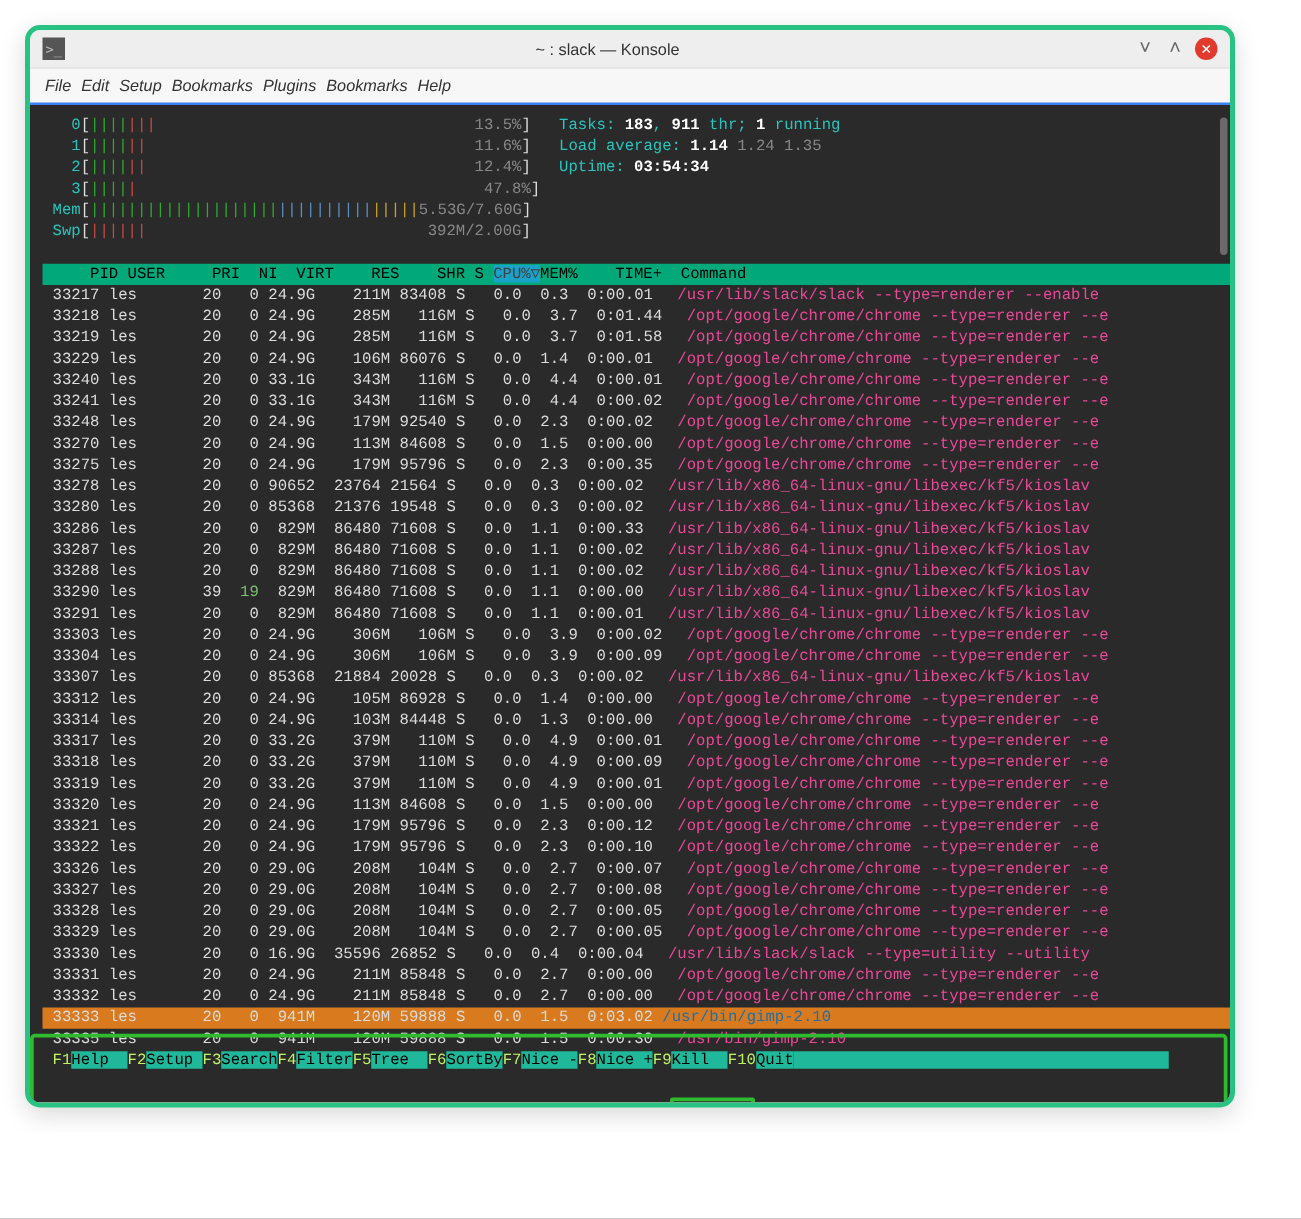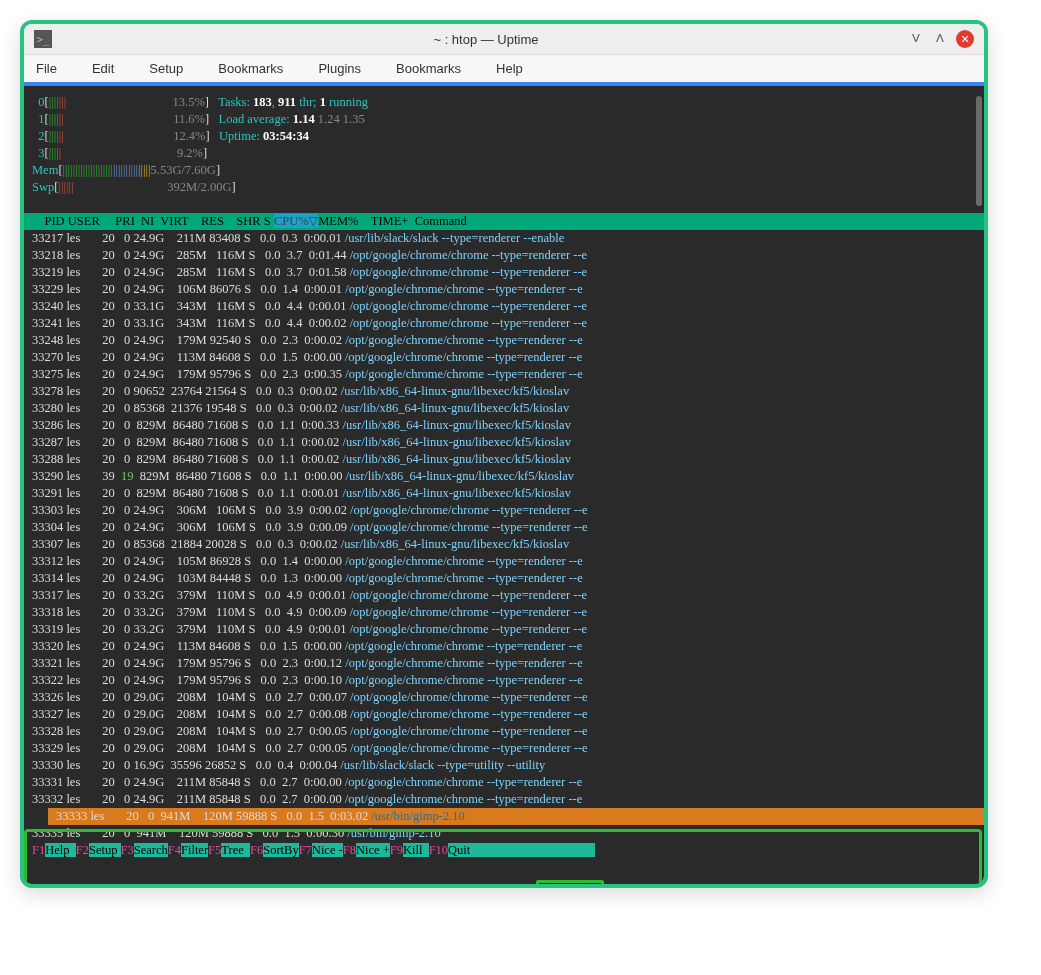--- a/index.html
+++ b/index.html
@@ -39,30 +39,30 @@
     color: #333;
   }
   .title-controls { display:flex; gap:8px; align-items:center;}
   .chev { width:16px;height:16px;display:inline-flex;align-items:center;justify-content:center;color:#666;cursor:pointer;}
   .close-btn {
     width:18px;height:18px;border-radius:50%;
     background:#e23b2e;display:inline-flex;align-items:center;justify-content:center;
     color:#fff;font-size:11px;cursor:pointer;
   }
   .menubar {
-    display:flex;gap:35px;padding:6px 12px;background:#f7f7f7;font-size:13px;color:#333;border-bottom:4px solid #3b82f6;
+    display:flex;gap:8px;padding:6px 12px;background:#f7f7f7;font-size:13px;color:#333;border-bottom:2px solid #3b82f6;font-style:italic;
   }
   .menubar span{cursor:pointer;}
   .terminal {
     background:#2a2a2a;
     color:#ccc;
-    font-family: Liberation Serif, serif;
+    font-family: Liberation Mono, monospace;
     font-size:12.5px;
     line-height:17px;
-    padding:8px 0 0 0;
+    padding:8px 0 0 10px;
     position:relative;
     height: 790px;
     overflow:hidden;
   }
   .scrollbar{
     position:absolute;right:2px;top:10px;width:6px;height:110px;background:#6a6a6a;border-radius:3px;
   }
   pre{margin:0;font-family:inherit;white-space:pre;}
   .cyan{color:#29c4bd;}
   .white{color:#dcdcdc;}
@@ -72,47 +72,47 @@
   .blue{color:#5b8ec2;}
   .bar-green{color:#2faa2f;}
   .bar-red{color:#c74a44;}
   .bar-yellow{color:#c9a227;}
   .header-row{
     background:#00a87a;color:#000;padding:0 8px;font-weight:normal;
   }
   .header-row .sort{background:#1aa3c9;color:#404040;}
   .proc-table{padding:0;}
   .proc-row{padding:0 8px;white-space:pre;}
-  .cmd{color:#7dd3fc;}
+  .cmd{color:#ec4899;margin-left:12px;}
   .cmd-sel{color:#1f6fa8;}
-  .selected{background:#d87a1d;color:#fff;margin-left:24px;}
+  .selected{background:#d87a1d;color:#fff;}
   .footer{
     padding:0 8px;white-space:pre;
   }
-  .footer .fk{color:#ec4899;}
+  .footer .fk{color:#bef264;}
   .footer .lbl{background:#1fb89a;color:#000;}
   .annot-box1{
     position:absolute;border:3px solid #2fbb2f;border-radius:4px;
     left:0px;width:952px;top:743px;height:60px;pointer-events:none;
   }
   .annot-box2{
     position:absolute;border:3px solid #2fbb2f;border-radius:2px;
     left:512px;width:62px;top:794px;height:22px;pointer-events:none;
   }
   .meter-line{padding:0 8px;white-space:pre;}
   .num{color:#dcdcdc;}
 </style>
 </head>
 <body>
 
 <div class="window">
 
   <div class="titlebar">
     <span class="title-icon">&gt;_</span>
-    <span class="title-text">~ : htop — Uptime</span>
+    <span class="title-text">~ : slack — Konsole</span>
     <div class="title-controls">
       <span class="chev">˅</span>
       <span class="chev">˄</span>
       <span class="close-btn">✕</span>
     </div>
   </div>
 
   <div class="menubar" id="menubar">
       <span>File</span>
       <span>Edit</span>
@@ -123,21 +123,21 @@
       <span>Help</span>
     </div>
 
   <div class="terminal">
     <div class="scrollbar"></div>
 
     <div id="meters">
         <pre class="meter-line"><span class="cyan">  0</span><span class="white">[</span><span class="bar-green">|</span><span class="bar-green">|</span><span class="bar-green">|</span><span class="bar-green">|</span><span class="bar-red">|</span><span class="bar-red">|</span><span class="bar-red">|</span><span class="grey">                                  13.5%</span><span class="white">]</span>   <span class="cyan">Tasks: </span><span class="white-b">183</span><span class="cyan">, </span><span class="white-b">911</span><span class="cyan"> thr; </span><span class="white-b">1</span><span class="cyan"> running</span></pre>
         <pre class="meter-line"><span class="cyan">  1</span><span class="white">[</span><span class="bar-green">|</span><span class="bar-green">|</span><span class="bar-green">|</span><span class="bar-green">|</span><span class="bar-red">|</span><span class="bar-red">|</span><span class="grey">                                   11.6%</span><span class="white">]</span>   <span class="cyan">Load average: </span><span class="white-b">1.14</span><span class="grey"> 1.24 1.35</span></pre>
         <pre class="meter-line"><span class="cyan">  2</span><span class="white">[</span><span class="bar-green">|</span><span class="bar-green">|</span><span class="bar-green">|</span><span class="bar-green">|</span><span class="bar-red">|</span><span class="bar-red">|</span><span class="grey">                                   12.4%</span><span class="white">]</span>   <span class="cyan">Uptime: </span><span class="white-b">03:54:34</span></pre>
-        <pre class="meter-line"><span class="cyan">  3</span><span class="white">[</span><span class="bar-green">|</span><span class="bar-green">|</span><span class="bar-green">|</span><span class="bar-green">|</span><span class="bar-red">|</span><span class="grey">                                     9.2%</span><span class="white">]</span>   </pre>
+        <pre class="meter-line"><span class="cyan">  3</span><span class="white">[</span><span class="bar-green">|</span><span class="bar-green">|</span><span class="bar-green">|</span><span class="bar-green">|</span><span class="bar-red">|</span><span class="grey">                                     47.8%</span><span class="white">]</span>   </pre>
         <pre class="meter-line"><span class="cyan">Mem</span><span class="white">[</span><span class="bar-green">|</span><span class="bar-green">|</span><span class="bar-green">|</span><span class="bar-green">|</span><span class="bar-green">|</span><span class="bar-green">|</span><span class="bar-green">|</span><span class="bar-green">|</span><span class="bar-green">|</span><span class="bar-green">|</span><span class="bar-green">|</span><span class="bar-green">|</span><span class="bar-green">|</span><span class="bar-green">|</span><span class="bar-green">|</span><span class="bar-green">|</span><span class="bar-green">|</span><span class="bar-green">|</span><span class="bar-green">|</span><span class="bar-green">|</span><span class="blue">|</span><span class="blue">|</span><span class="blue">|</span><span class="blue">|</span><span class="blue">|</span><span class="blue">|</span><span class="blue">|</span><span class="blue">|</span><span class="blue">|</span><span class="blue">|</span><span class="bar-yellow">|</span><span class="bar-yellow">|</span><span class="bar-yellow">|</span><span class="bar-yellow">|</span><span class="bar-yellow">|</span><span class="grey">5.53G/7.60G</span><span class="white">]</span></pre>
         <pre class="meter-line"><span class="cyan">Swp</span><span class="white">[</span><span class="bar-red">|</span><span class="bar-red">|</span><span class="bar-red">|</span><span class="bar-red">|</span><span class="bar-red">|</span><span class="bar-red">|</span><span class="grey">                              392M/2.00G</span><span class="white">]</span></pre>
         <pre class="meter-line"> </pre>
       </div>
 
     <pre class="header-row" id="header-row">    PID USER     PRI  NI  VIRT    RES    SHR S <span class="sort">CPU%▽</span>MEM%    TIME+  Command</pre>
 
     <div class="proc-table" id="proc-table">
         <pre class="proc-row"><span class="num">33217</span> <span class="num">les      </span><span class="num"> 20</span> <span class="num">  0</span> <span class="white">24.9G</span>  <span class="white">  211M</span> <span class="num">83</span><span class="white">408</span> <span class="num">S</span>  <span class="num"> 0.0</span>  <span class="num">0.3</span>  <span class="num">0:00.01</span> <span class="cmd">/usr/lib/slack/slack --type=renderer --enable</span></pre>
         <pre class="proc-row"><span class="num">33218</span> <span class="num">les      </span><span class="num"> 20</span> <span class="num">  0</span> <span class="white">24.9G</span>  <span class="white">  285M</span> <span class="white">  116M</span> <span class="num">S</span>  <span class="num"> 0.0</span>  <span class="num">3.7</span>  <span class="num">0:01.44</span> <span class="cmd">/opt/google/chrome/chrome --type=renderer --e</span></pre>

